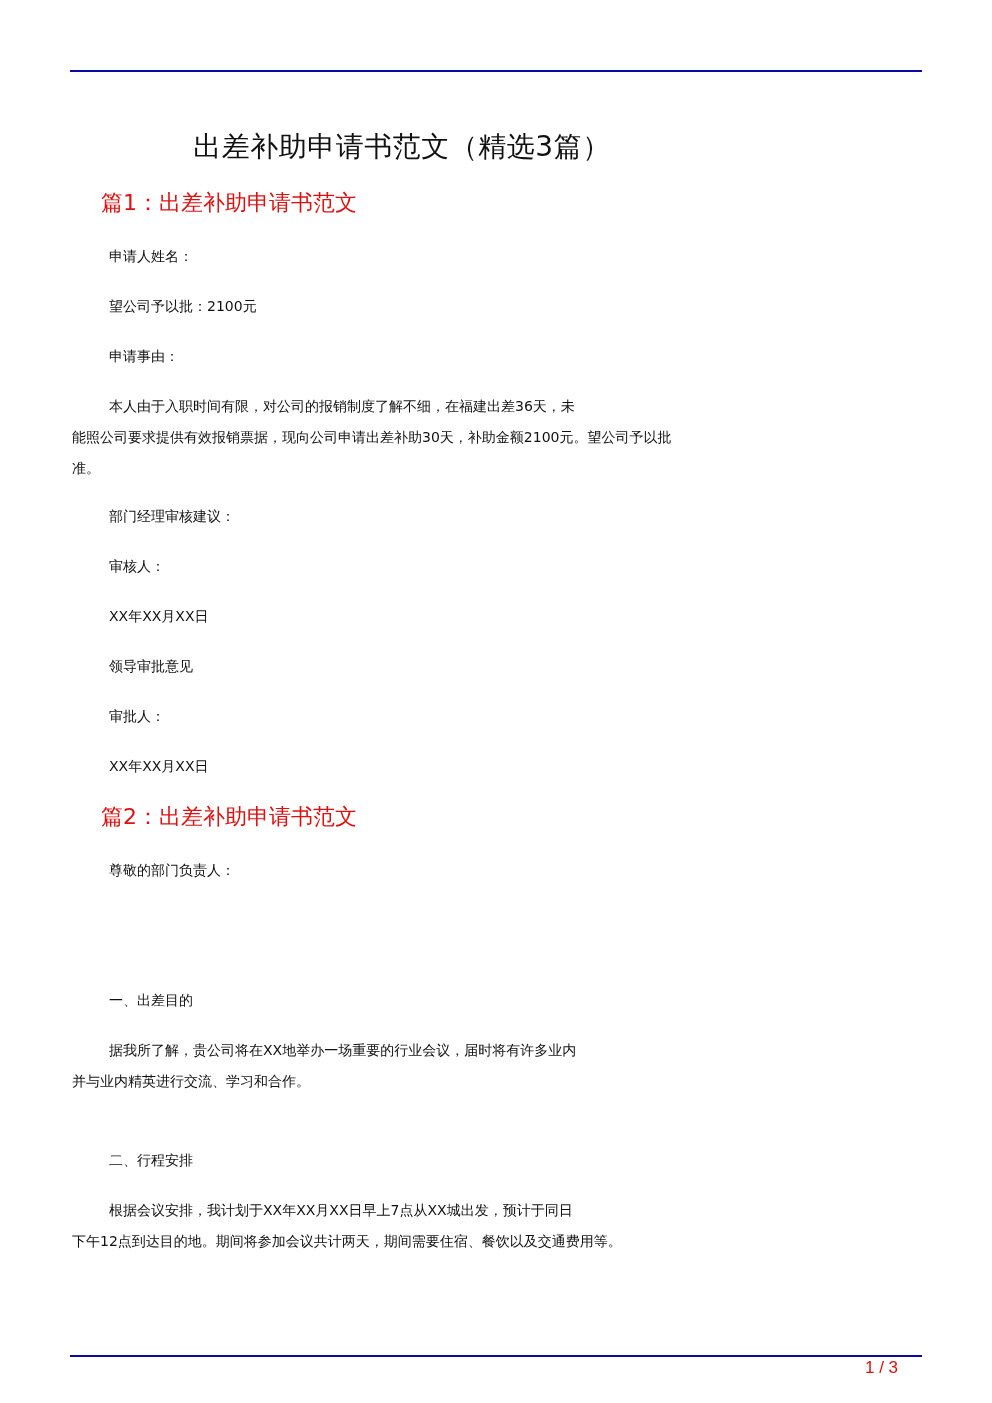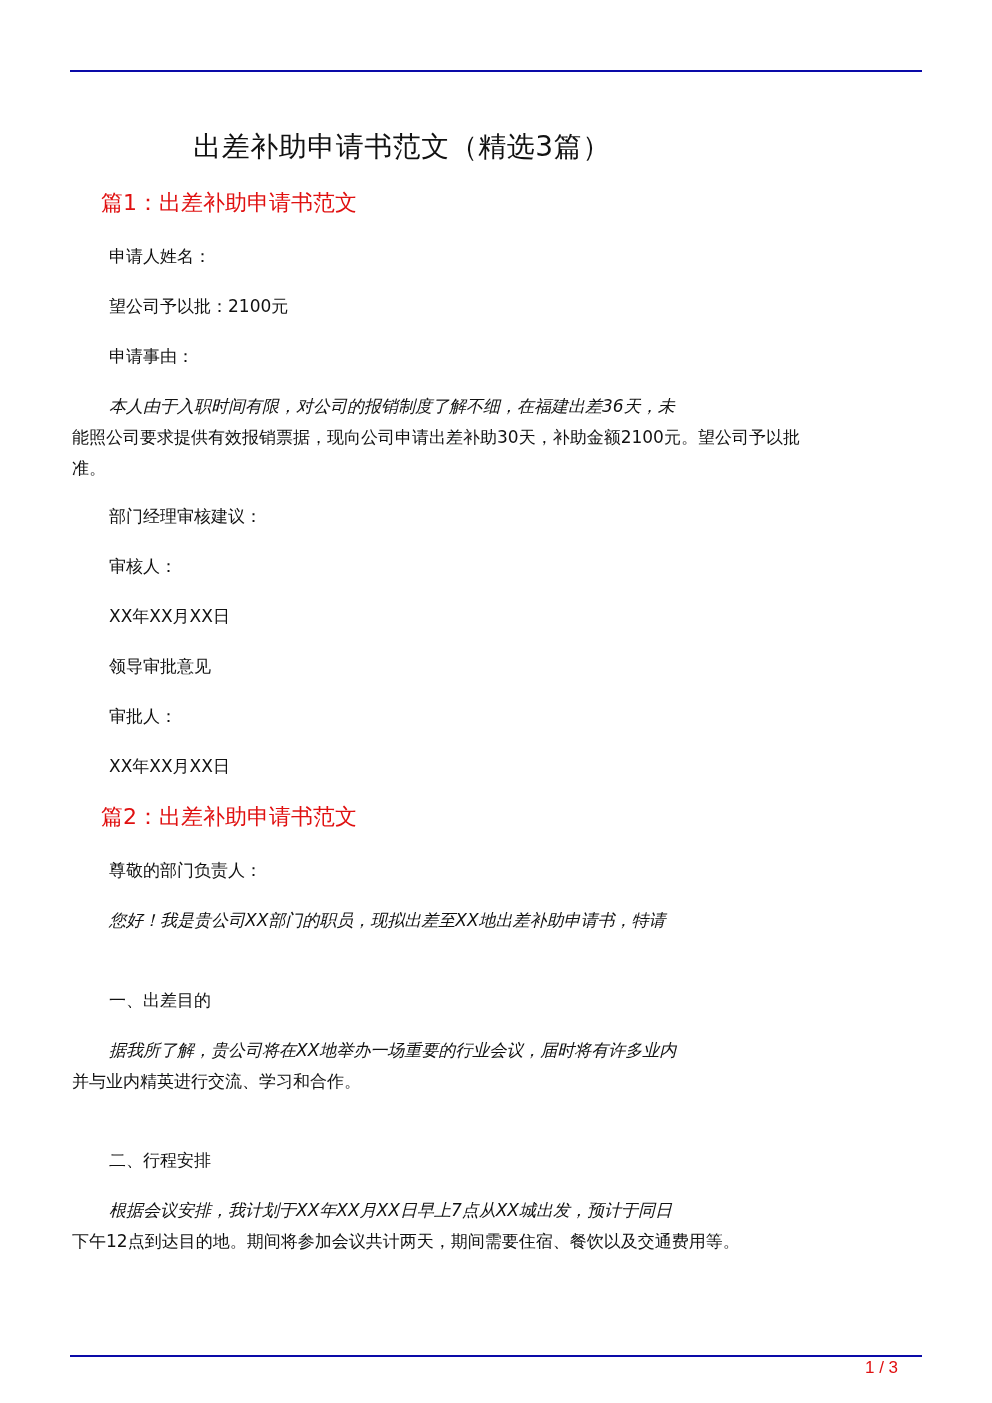--- a/index.html
+++ b/index.html
@@ -4,22 +4,22 @@
 <style>
   html, body { margin: 0; padding: 0; background: #ffffff; }
   body { width: 992px; height: 1403px; position: relative; overflow: hidden;
          font-family: "DejaVu Sans", "Liberation Sans", sans-serif; color: #111; }
   .rule { position: absolute; left: 70px; width: 852px; height: 2px; background: #0a0aa8; }
   .rule.top { top: 70px; }
   .rule.bottom { top: 1355px; }
   .title { position: absolute; top: 128px; left: 0; width: 804px; text-align: center;
            font-size: 28px; letter-spacing: 0.5px; color: #111; }
   .heading { position: absolute; left: 72px; font-size: 22px; color: #e01010; margin-left: 29px; }
-  .p { position: absolute; left: 72px; width: 850px; font-size: 17px; line-height: 31px; color: #111; }
-  .p .indent { padding-left: 37px; font-style: italic; }
+  .p { position: absolute; left: 72px; width: 850px; font-size: 14px; line-height: 31px; color: #111; }
+  .p .indent { padding-left: 37px; }
   .p.ind { padding-left: 37px; width: 813px; }
   .line { display: block; white-space: nowrap; }
   .pagenum { position: absolute; top: 1358px; left: 837px; font-size: 17px; color: #e01010;
              font-family: "Liberation Sans", sans-serif; margin-left: 28px; }
 </style>
 </head>
 <body>
 
 <div class="rule top"></div>
 
@@ -42,21 +42,20 @@
 <div class="p ind" style="top:601px;">XX年XX月XX日</div>
 <div class="p ind" style="top:651px;">领导审批意见</div>
 <div class="p ind" style="top:701px;">审批人：</div>
 <div class="p ind" style="top:751px;">XX年XX月XX日</div>
 
 <div class="heading" style="top:802px;">篇2：出差补助申请书范文</div>
 
 <div class="p ind" style="top:855px;">尊敬的部门负责人：</div>
 
 <div class="p" style="top:905px;">
-  <span class="line indent">您好！我是贵公司XX部门的职员，现拟出差至XX地出差补助申请书，特请</span>
 </div>
 
 <div class="p ind" style="top:985px;">一、出差目的</div>
 
 <div class="p" style="top:1035px;">
   <span class="line indent">据我所了解，贵公司将在XX地举办一场重要的行业会议，届时将有许多业内</span>
   <span class="line">并与业内精英进行交流、学习和合作。</span>
 </div>
 
 <div class="p ind" style="top:1145px;">二、行程安排</div>

